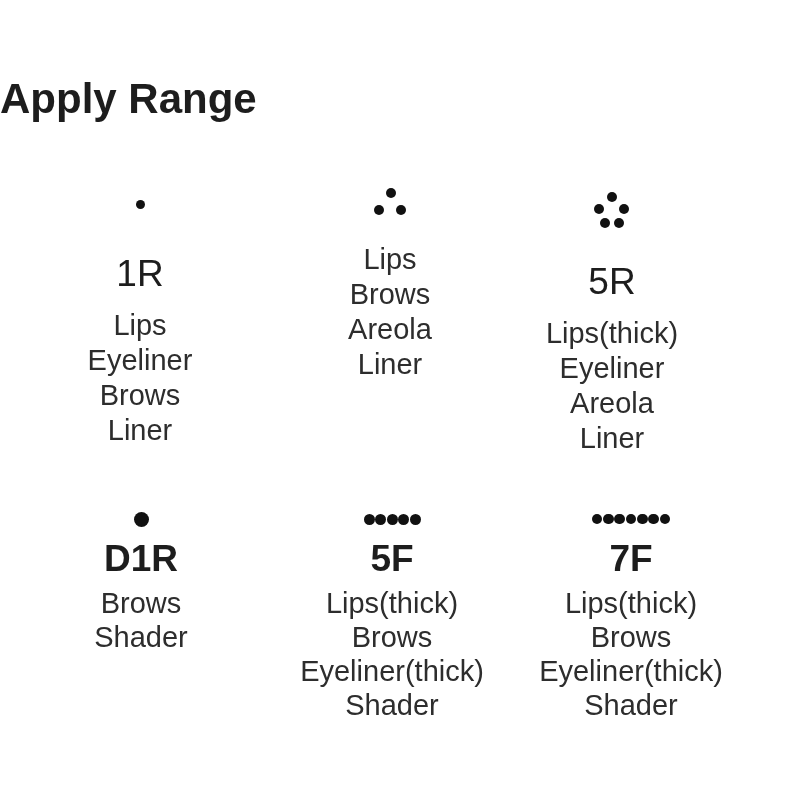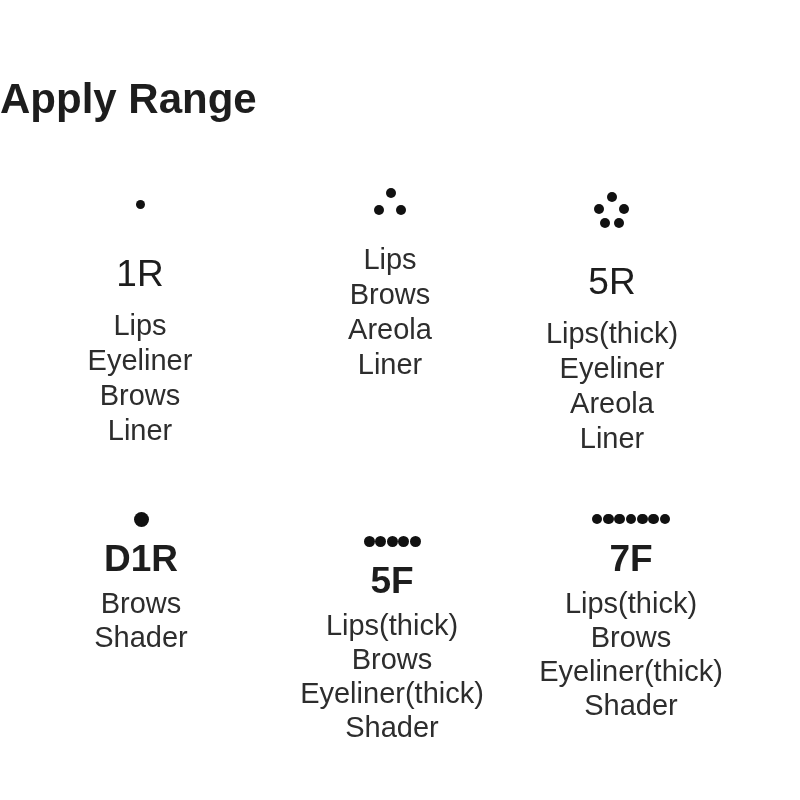--- a/index.html
+++ b/index.html
@@ -29,21 +29,21 @@
   }
   .cell {
     position: absolute;
     width: 240px;
     text-align: center;
   }
   .cell.r1c1 { left: 20px;  top: 180px; }
   .cell.r1c2 { left: 270px; top: 180px; }
   .cell.r1c3 { left: 492px; top: 188px; }
   .cell.r2c1 { left: 21px;  top: 495px; }
-  .cell.r2c2 { left: 272px; top: 517px; }
+  .cell.r2c2 { left: 272px; top: 495px; }
   .cell.r2c3 { left: 511px; top: 495px; }
   .pattern {
     position: relative;
     width: 100%; height: 48px;
   }
   .dot {
     position: absolute;
     border-radius: 50%;
     background: var(--dot-color);
   }

